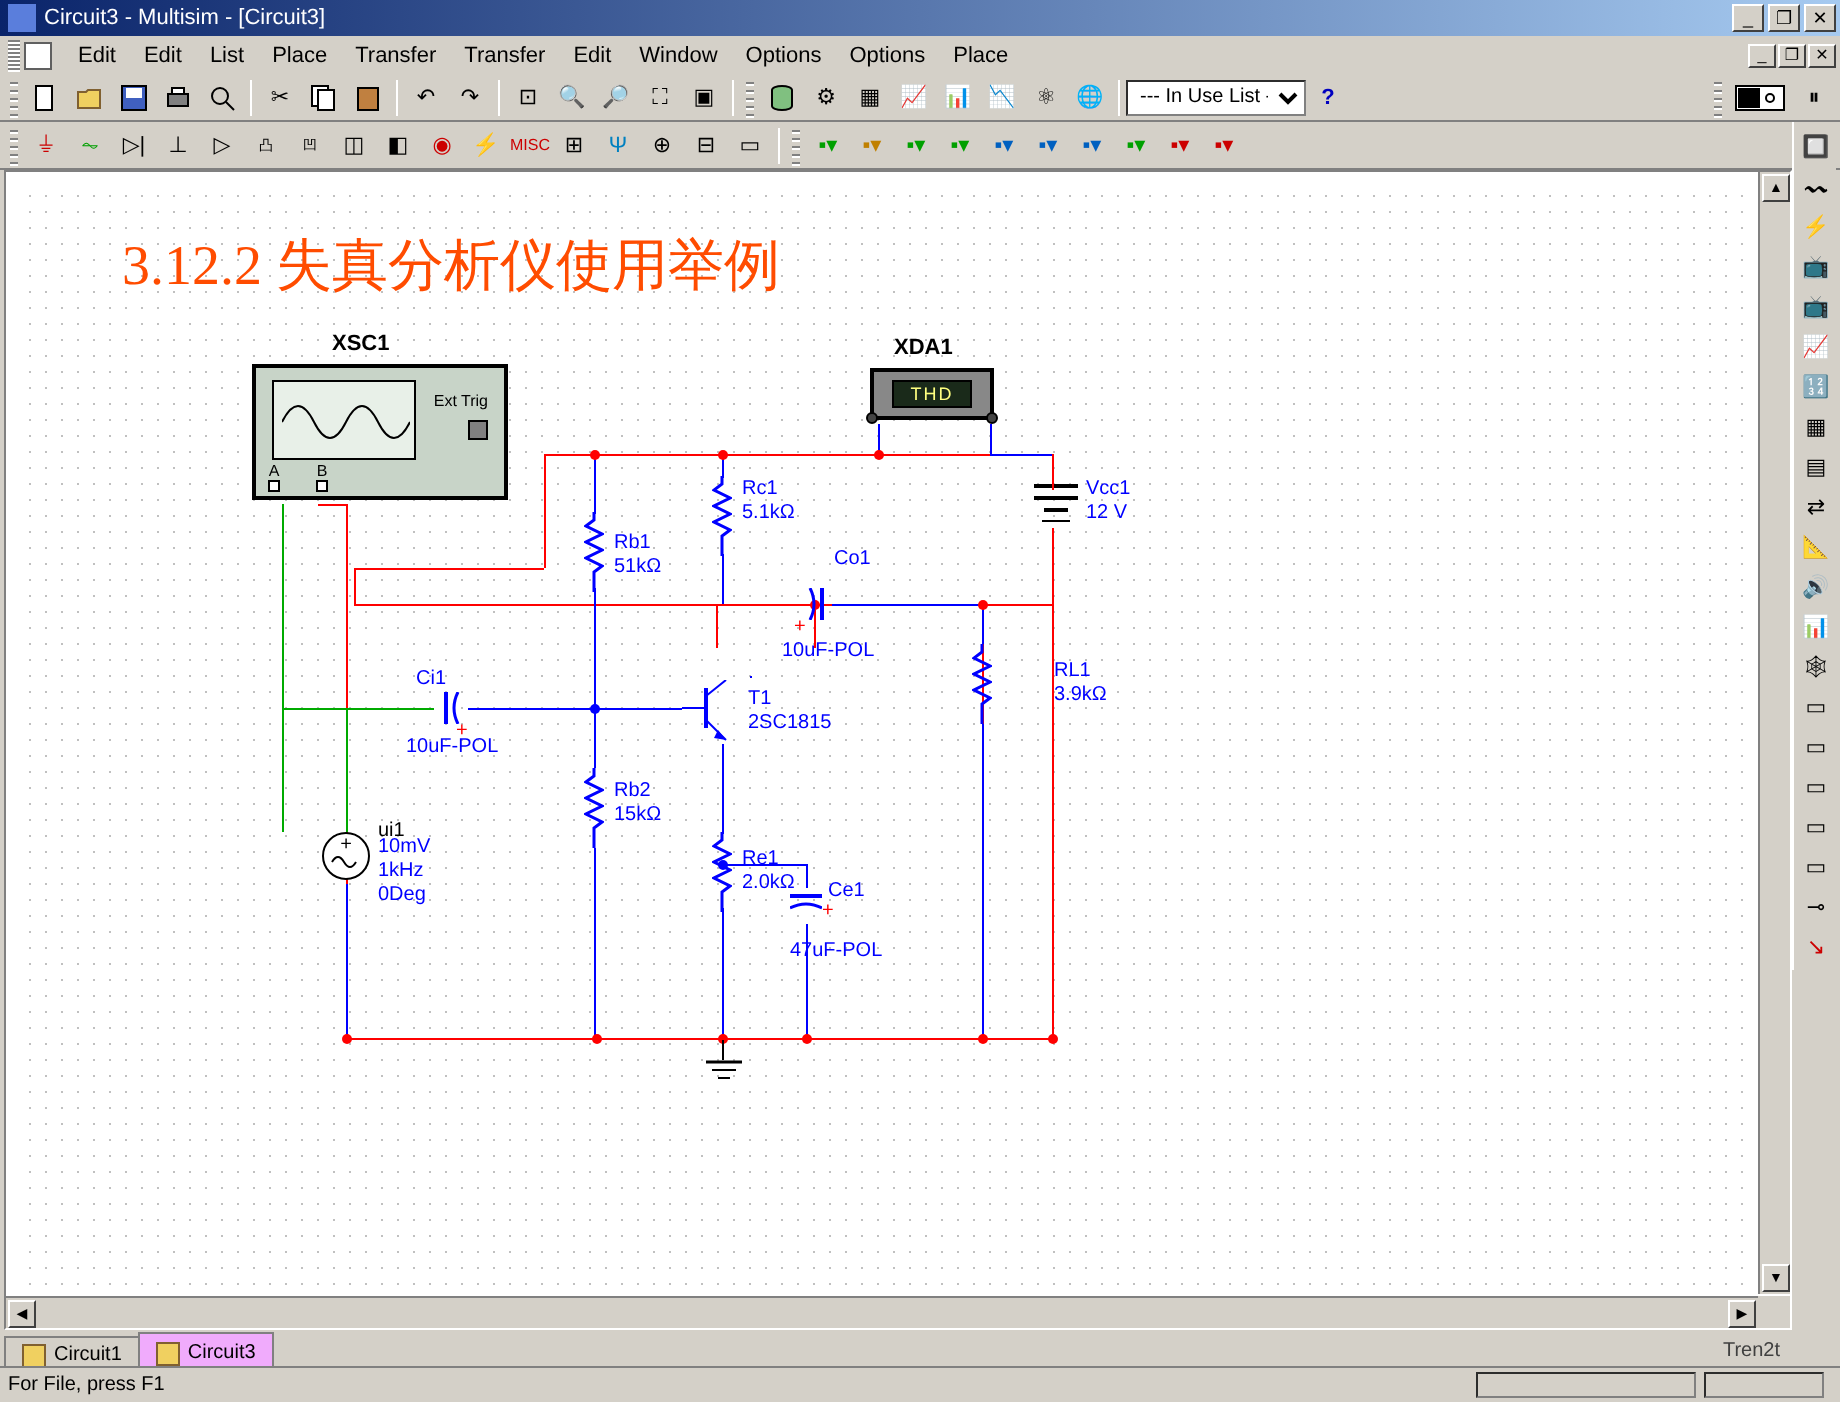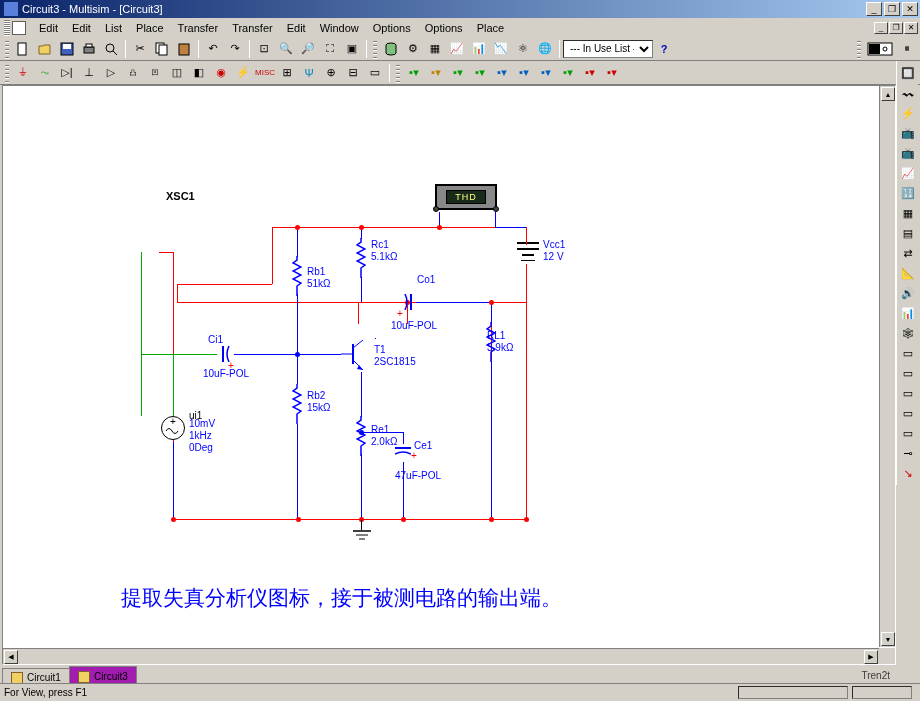--- a/index.html
+++ b/index.html
@@ -36,21 +36,21 @@
 .scroll-btn { width: 14px; height: 14px; background: #d4d0c8; border: 1px solid #fff; border-right-color: #404040; border-bottom-color: #404040; font-size: 7px; display: flex; align-items: center; justify-content: center; margin: 1px; }
 .scroll-v .scroll-btn:last-child { position: absolute; bottom: 0; }
 .scroll-h .scroll-btn { float: left; }
 .scroll-h .scroll-btn:last-child { position: absolute; right: 0; }
 
 .circuit-title { position: absolute; left: 50px; top: 20px; font-size: 28px; color: #ff4c00; font-family: SimSun, serif; }
 .instr { position: absolute; left: 110px; top: 490px; font-size: 21px; color: #0000ff; font-family: SimSun, serif; }
 
 .component-label { position: absolute; font-size: 10px; line-height: 12px; color: #0000ff; white-space: pre; }
 .red-label { color: #ff0000; }
-.comp-name { position: absolute; font-size: 11px; font-weight: bold; margin-top: 24px; }
+.comp-name { position: absolute; font-size: 11px; font-weight: bold; }
 
 .wire-red { position: absolute; background: #ff0000; }
 .wire-blue { position: absolute; background: #0000ff; }
 .wire-green { position: absolute; background: #00aa00; }
 .node { position: absolute; width: 5px; height: 5px; border-radius: 50%; }
 .node.red { background: #ff0000; }
 .node.blue { background: #0000ff; }
 
 .xsc { position: absolute; left: 115px; top: 88px; width: 128px; height: 68px; background: #c8d4c8; border: 2px solid #000; }
 .xsc-screen { position: absolute; left: 8px; top: 6px; width: 72px; height: 40px; background: #e8f0e8; border: 1px solid #000; }
@@ -76,21 +76,21 @@
 .res-v svg { width: 10px; height: 40px; }
 .cap-v { position: absolute; width: 16px; height: 14px; }
 .cap-h { position: absolute; width: 14px; height: 16px; }
 
 .bjt { position: absolute; width: 24px; height: 30px; }
 .gnd { position: absolute; width: 18px; height: 14px; }
 .gnd::before { content: ''; position: absolute; left: 8px; top: -10px; width: 1px; height: 10px; background: #000; }
 
 .tabs { position: absolute; left: 2px; bottom: 15px; height: 20px; display: flex; align-items: flex-end; }
 .tab { height: 18px; padding: 2px 8px; border: 1px solid #808080; border-bottom: none; background: #d4d0c8; font-size: 10px; display: flex; align-items: center; gap: 4px; margin-right: -1px; }
-.tab.active { background: #a21caf; height: 20px; }
+.tab.active { background: #f0abfc; height: 20px; }
 .tab-icon { width: 12px; height: 12px; background: #f0d060; border: 1px solid #806030; }
 
 .statusbar { position: absolute; left: 0; right: 0; bottom: 0; height: 18px; background: #d4d0c8; border-top: 1px solid #808080; padding: 2px 4px; font-size: 10px; display: flex; align-items: center; }
 .status-panel { border: 1px inset #808080; padding: 1px 4px; margin-right: 4px; }
 .trent { position: absolute; right: 30px; bottom: 20px; font-size: 10px; color: #404040; font-family: Arial; }
 </style>
 </head>
 <body>
 
 <div class="titlebar">
@@ -260,23 +260,42 @@
   <div class="rt-btn">▭</div>
   <div class="rt-btn">▭</div>
   <div class="rt-btn">▭</div>
   <div class="rt-btn">⊸</div>
   <div class="rt-btn" style="color:#c00">↘</div>
 </div>
 
 <div class="workspace">
   <div class="canvas">
 
-    <div class="instr">提取失真分析仪图标，接于被测电路的输出端。</div>
+    <div class="circuit-title">3.12.2  失真分析仪使用举例</div>
 
     <div class="comp-name" style="left:155px;top:72px">XSC1</div>
+    <div class="xsc">
+      <div class="xsc-screen">
+        <svg class="xsc-sine" viewBox="0 0 64 32">
+            <path d="M0 16 Q8 0 16 16 T32 16 T48 16 T64 16" fill="none" stroke="#000"></path>
+          </svg>
+      </div>
+      <div class="xsc-ext">Ext Trig</div>
+      <div class="xsc-ext-port"></div>
+      <div class="xsc-ports">
+        <div class="xsc-port">
+            <span>A</span>
+            <div class="xsc-port-hole"></div>
+          </div>
+        <div class="xsc-port">
+            <span>B</span>
+            <div class="xsc-port-hole"></div>
+          </div>
+      </div>
+    </div>
 
     <div class="comp-name" style="left:436px;top:74px">XDA1</div>
     <div class="xda">
       <div class="xda-lcd">THD</div>
       <div class="xda-port" style="left:-4px;bottom:-4px"></div>
       <div class="xda-port" style="right:-4px;bottom:-4px"></div>
     </div>
 
     <div class="component-label" style="left:532px;top:145px"><span>Vcc1</span>
 <span>12 V</span></div>
@@ -361,21 +380,21 @@
 
     <div class="res-v" style="left:345px;top:322px"><svg viewBox="0 0 10 40">
           <path d="M5 0v4l-4 3 8 4-8 4 8 4-8 4 8 4-4 3v10" fill="none" stroke="#0000ff" stroke-width="1.5"></path>
         </svg></div>
     <div class="component-label" style="left:360px;top:330px"><span>Re1</span>
 <span>2.0kΩ</span></div>
 
     <div class="res-v" style="left:475px;top:228px"><svg viewBox="0 0 10 40">
           <path d="M5 0v4l-4 3 8 4-8 4 8 4-8 4 8 4-4 3v10" fill="none" stroke="#0000ff" stroke-width="1.5"></path>
         </svg></div>
-    <div class="component-label" style="left:476px;top:236px"><span>RL1</span>
+    <div class="component-label" style="left:516px;top:236px"><span>RL1</span>
 <span>3.9kΩ</span></div>
 
     <div class="cap-h" style="left:208px;top:252px"><svg width="16" height="16">
           <line x1="4" y1="0" x2="4" y2="16" stroke="#0000ff" stroke-width="2"></line>
           <path d="M10 0 Q6 8 10 16" fill="none" stroke="#0000ff" stroke-width="1.5"></path>
         </svg></div>
     <div class="component-label" style="left:197px;top:240px"><span>Ci1</span></div>
     <div class="component-label red-label" style="left:217px;top:266px">+</div>
     <div class="component-label" style="left:192px;top:274px">10uF-POL</div>
 
@@ -439,17 +458,17 @@
     </div>
   <div class="tab active">
       <div class="tab-icon"></div>
       <span>Circuit3</span>
     </div>
 </div>
 
 <div class="trent">Tren2t</div>
 
 <div class="statusbar">
-  <span>For View, press F1</span>
+  <span>For File, press F1</span>
   <div style="flex:1"></div>
   <div class="status-panel" style="width:110px;height:13px"></div>
   <div class="status-panel" style="width:60px;height:13px"></div>
 </div>
 
 </body></html>

